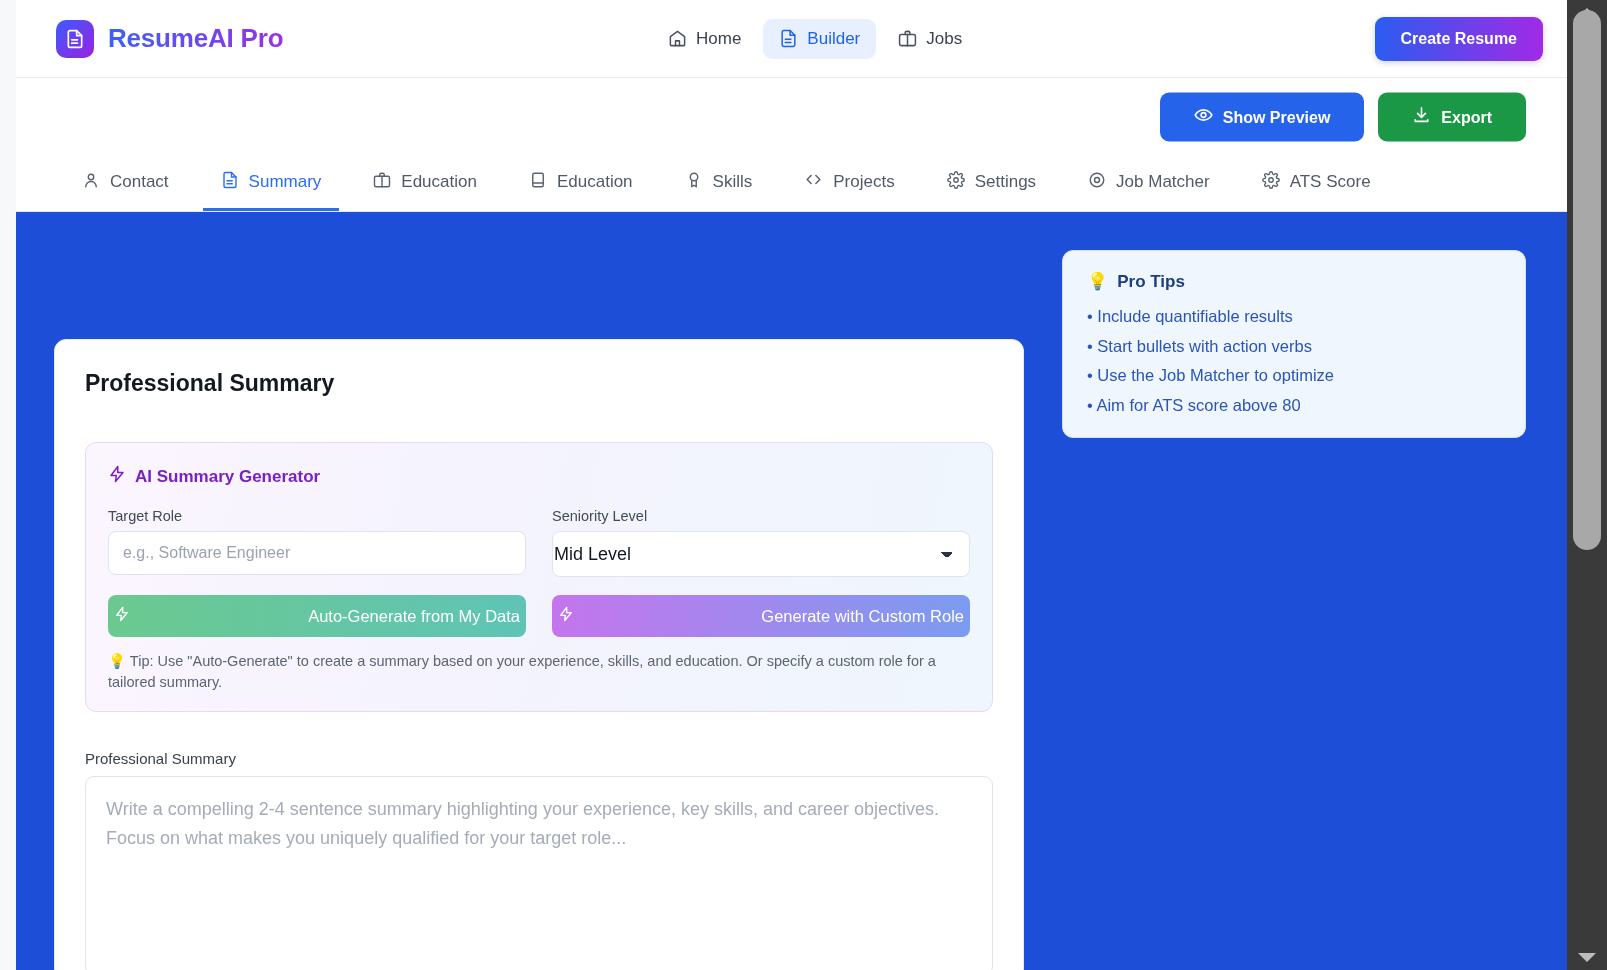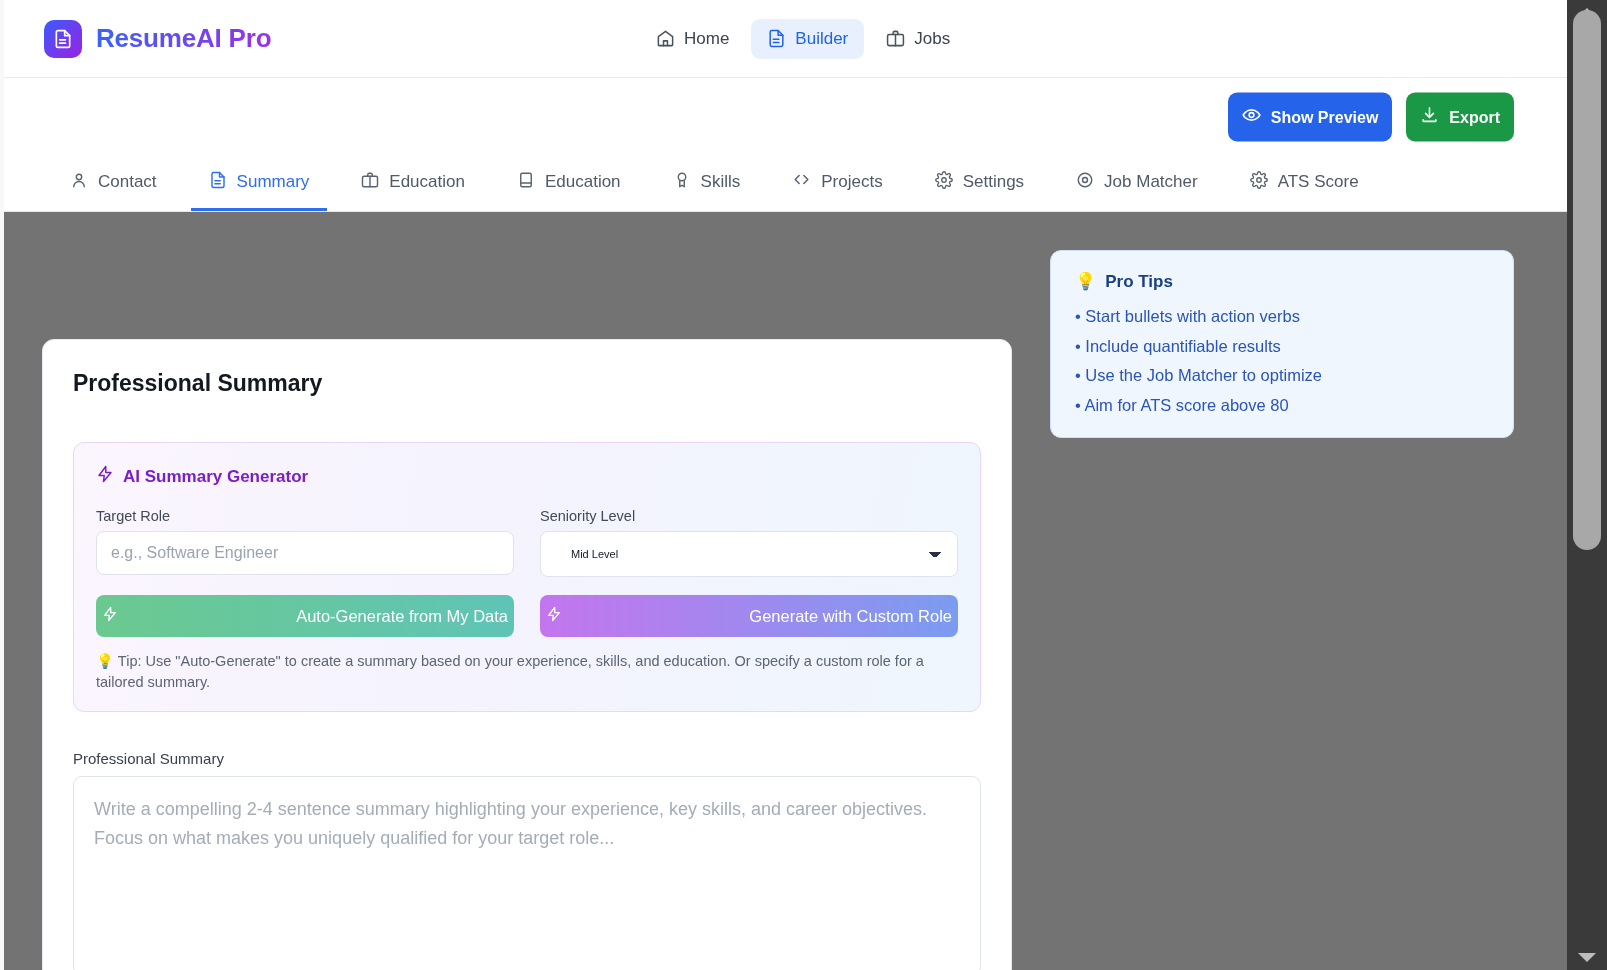--- a/index.html
+++ b/index.html
@@ -11,23 +11,23 @@
     background: #ffffff;
   }
   #viewport {
     position: relative;
     width: 1607px; height: 970px;
     background: #f6f8fa;
     overflow: hidden;
   }
   #page {
     position: absolute;
-    left: 4px; top: 0;
+    left: 16px; top: 0;
     width: 1567px; height: 970px;
-    background: #737373;
+    background: #1d4ed8;
     overflow: hidden;
   }
 
   
   .topbar {
     position: relative;
     height: 78px;
     background: #ffffff;
     border-bottom: 1px solid #e7eaee;
     display: flex;
@@ -105,21 +105,21 @@
     letter-spacing: -0.2px;
   }
   .title-actions {
     position: absolute;
     right: 57px; top: 50%;
     transform: translateY(-50%);
     display: flex; align-items: center; gap: 14px;
   }
   .btn {
     display: flex; align-items: center; gap: 10px;
-    padding: 13px 14px;
+    padding: 13px 34px;
     border-radius: 9px;
     border: none;
     font-size: 16px; font-weight: bold;
     color: #ffffff;
     font-family: "Liberation Sans", sans-serif;
     cursor: pointer;
     white-space: nowrap;
   }
   .btn-preview { background: #2563eb; }
   .btn-export  { background: #1a9845; }
@@ -209,22 +209,22 @@
     color: #1a2230;
     outline: none;
   }
   .fi::placeholder { color: #9aa3b0; }
   .fsel {
     width: 100%;
     height: 46px;
     border: 1px solid #dfe3ea;
     border-radius: 8px;
     background: #ffffff;
-    padding: 0 30px;
-    font-size: 11px;
+    padding: 0 1px;
+    font-size: 18px;
     font-family: "Liberation Sans", sans-serif;
     color: #131a26;
     outline: none;
     appearance: none;
     -webkit-appearance: none;
     background-image:
       linear-gradient(45deg, transparent 50%, #2b3240 50%),
       linear-gradient(135deg, #2b3240 50%, transparent 50%);
     background-position:
       calc(100% - 22px) 20px,
@@ -377,20 +377,21 @@
           <svg width="19" height="19" viewBox="0 0 24 24" fill="none" stroke="#4a5260" stroke-width="1.9" stroke-linecap="round" stroke-linejoin="round">
             <rect x="2" y="7" width="20" height="14" rx="2"></rect>
             <path d="M9 7V5a2 2 0 0 1 2-2h2a2 2 0 0 1 2 2v2"></path>
             <line x1="12" y1="7" x2="12" y2="21"></line>
           </svg>
         </span>
         <span>Jobs</span>
       </div>
     </nav>
 
+    <button class="cta-create">Create Resume</button>
   </div>
 
   <div class="titlebar">
     <div class="title-actions">
       <button class="btn btn-preview">
         <span>
           <svg width="19" height="19" viewBox="0 0 24 24" fill="none" stroke="#fff" stroke-width="2" stroke-linecap="round" stroke-linejoin="round">
             <path d="M1.5 12S5 5.5 12 5.5 22.5 12 22.5 12 19 18.5 12 18.5 1.5 12 1.5 12z"></path>
             <circle cx="12" cy="12" r="3"></circle>
           </svg>
@@ -565,22 +566,22 @@
         <textarea class="ta" placeholder="Write a compelling 2-4 sentence summary highlighting your experience, key skills, and career objectives. Focus on what makes you uniquely qualified for your target role..." style=""></textarea>
       </div>
     </div>
 
     <div class="rail">
       <div class="tips">
         <div class="tips-h">
           <span>💡</span>
           <span>Pro Tips</span>
         </div>
+        <div class="tip">• Include quantifiable results</div>
         <div class="tip">• Start bullets with action verbs</div>
-        <div class="tip">• Include quantifiable results</div>
         <div class="tip">• Use the Job Matcher to optimize</div>
         <div class="tip">• Aim for ATS score above 80</div>
       </div>
     </div>
 
   </div>
 </div>
 
 <div class="sb-track">
   <div class="sb-arrow up"></div>

